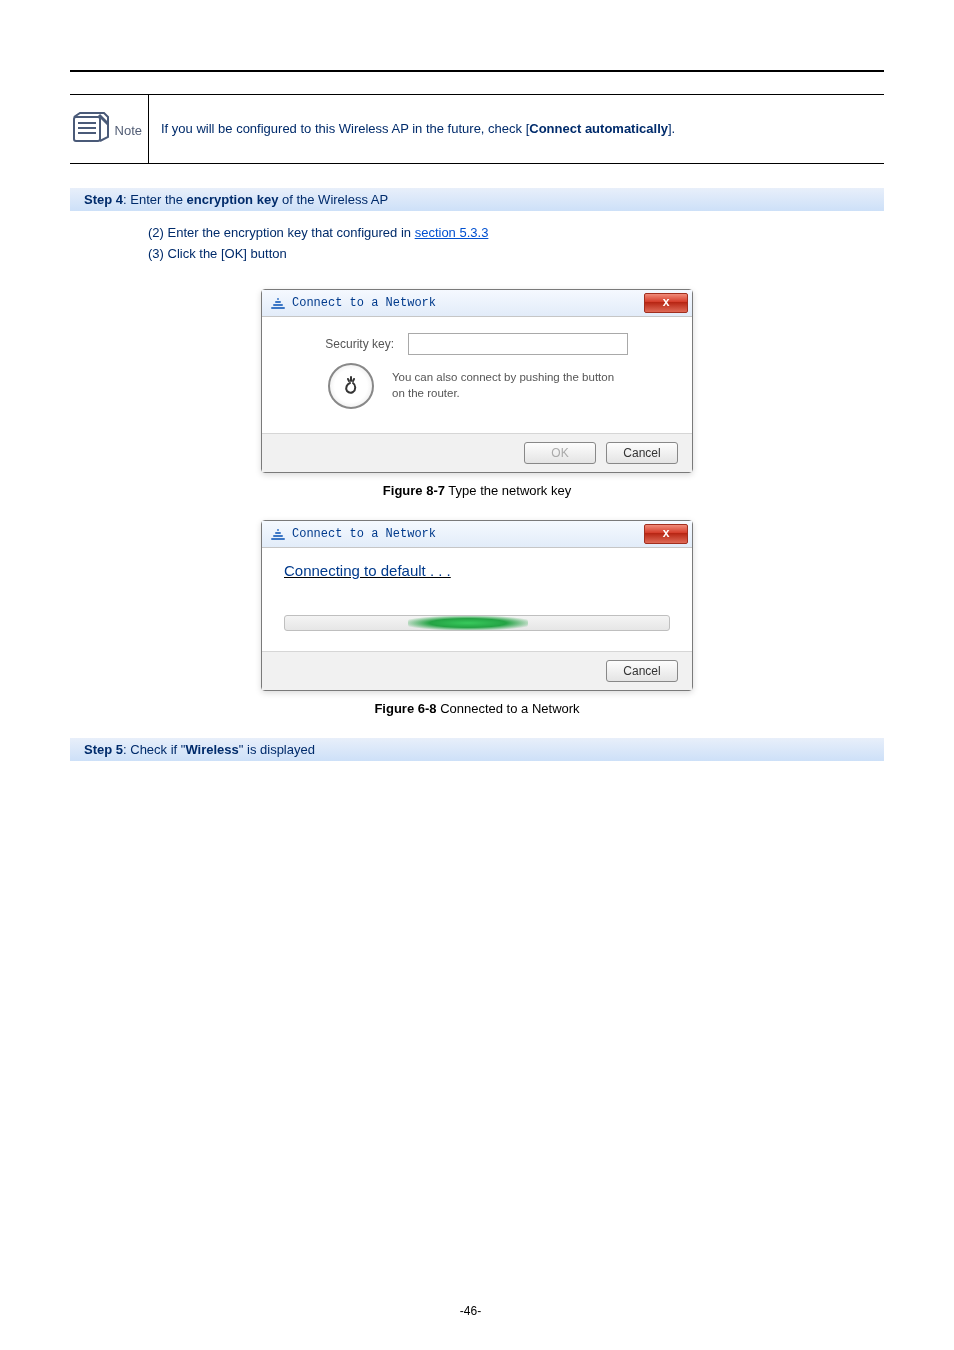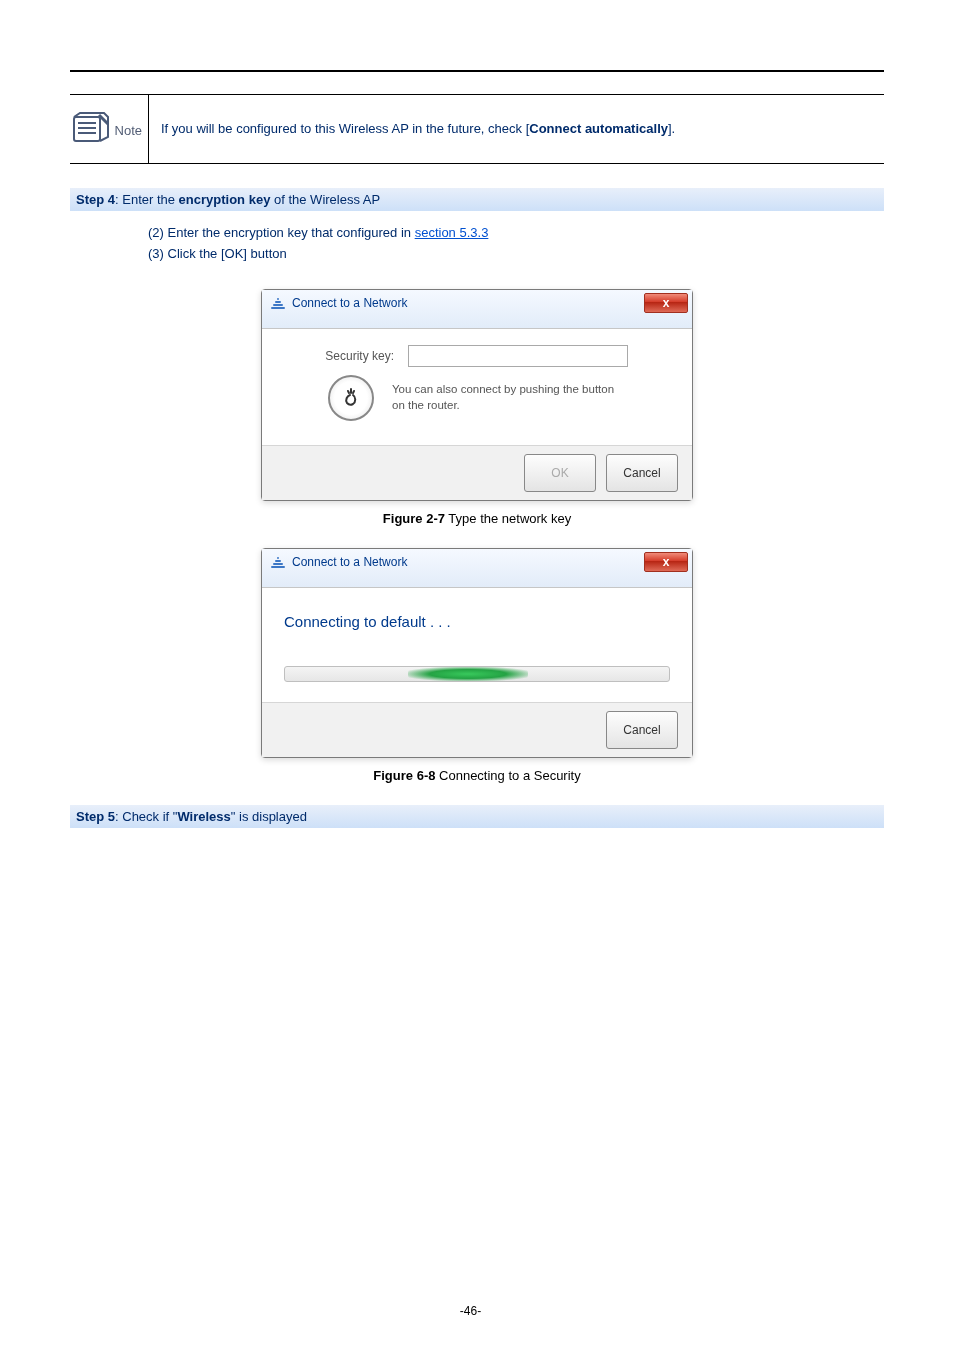--- a/index.html
+++ b/index.html
@@ -55,21 +55,21 @@
     padding: 18px 10px 18px 12px;
     flex: 1;
     color: #002b6b;
     line-height: 1.5;
     display: flex;
     align-items: center;
   }
   .step-banner {
     background: linear-gradient(#e8effa, #cde0f8);
     color: #002b6b;
-    padding: 4px 6px;
+    padding: 4px 14px;
     font-size: 13px;
   }
   .step-list {
     color: #002b6b;
     font-size: 13px;
     padding: 8px 0 16px 78px;
   }
   .step-list div { margin: 6px 0; }
   .link { color: #0050d0; text-decoration: underline; }
   .dialog-wrap {
@@ -80,25 +80,26 @@
   .dialog {
     width: 430px;
     border: 1px solid #7a7a7a;
     border-radius: 4px;
     background: #fff;
     box-shadow: 0 2px 6px rgba(0,0,0,0.15);
   }
   .dlg-title {
     display: flex;
     align-items: center;
-    padding: 3px 4px 15px 8px;
+    padding: 3px 4px 3px 8px;
     font-size: 12px;
     color: #003a8c;
     background: linear-gradient(#f5f9ff, #e2ecf9);
     border-bottom: 1px solid #c6c6c6;
+    font-family: Liberation Mono, monospace;
   }
   .dlg-title-icon {
     width: 16px; height: 16px; margin-right: 6px;
     display: inline-flex; align-items: center; justify-content: center;
   }
   .dlg-title-text { flex: 1; }
   .close-btn {
     width: 42px;
     height: 18px;
     border-radius: 2px;
@@ -165,35 +166,35 @@
   .dlg-footer {
     background: #f1f1f1;
     border-top: 1px solid #d6d6d6;
     padding: 8px 14px;
     display: flex;
     justify-content: flex-end;
     gap: 10px;
   }
   .btn {
     min-width: 72px;
-    height: 38px;
+    height: 22px;
     font-size: 12px;
     border: 1px solid #888;
     border-radius: 3px;
     background: linear-gradient(#fdfdfd, #e4e4e4);
     cursor: pointer;
     color: #333;
   }
   .btn:disabled { color: #aaa; cursor: default; }
   .caption {
     text-align: center;
     font-size: 13px;
     margin: 8px 0 22px 0;
   }
-  .dlg-connecting .dlg-body { padding: 25px 22px 20px 22px; }
+  .dlg-connecting .dlg-body { padding: 14px 22px 20px 22px; text-decoration: underline; }
   .connecting-text { color: #003a8c; font-size: 15px; margin-bottom: 36px; }
   .progress-track {
     height: 14px;
     border: 1px solid #bfbfbf;
     border-radius: 3px;
     background: linear-gradient(#f4f4f4,#e6e6e6);
     position: relative;
     overflow: hidden;
   }
   .progress-glow {
@@ -282,21 +283,21 @@
         </div>
       </div>
       <div class="dlg-footer">
         <button class="btn" disabled="">OK</button>
         <button class="btn">Cancel</button>
       </div>
     </div>
   </div>
 
   <div class="caption">
-    <b>Figure 2-7</b><span> Type the network key</span>
+    <b>Figure 8-7</b><span> Type the network key</span>
   </div>
 
   <div class="dialog-wrap">
     <div class="dialog dlg-connecting">
       <div class="dlg-title">
         <span class="dlg-title-icon">
           <svg width="14" height="14" viewBox="0 0 14 14">
               <path d="M1 12h12M3 9h8M5 6h4M7 3h0" stroke="#3c77c6" stroke-width="2" stroke-linecap="round" fill="none"></path>
             </svg>
         </span>
@@ -311,21 +312,21 @@
           <div class="progress-glow"></div>
         </div>
       </div>
       <div class="dlg-footer">
         <button class="btn">Cancel</button>
       </div>
     </div>
   </div>
 
   <div class="caption">
-    <b>Figure 6-8</b><span> Connecting to a Security</span>
+    <b>Figure 6-8</b><span> Connected to a Network</span>
   </div>
 
   <div class="step-banner">
     <b>Step 5</b><span>: Check if "</span><b>Wireless</b><span>" is displayed</span>
   </div>
 
   <div class="footer-page">-46-</div>
 </div>
 
 </body></html>

